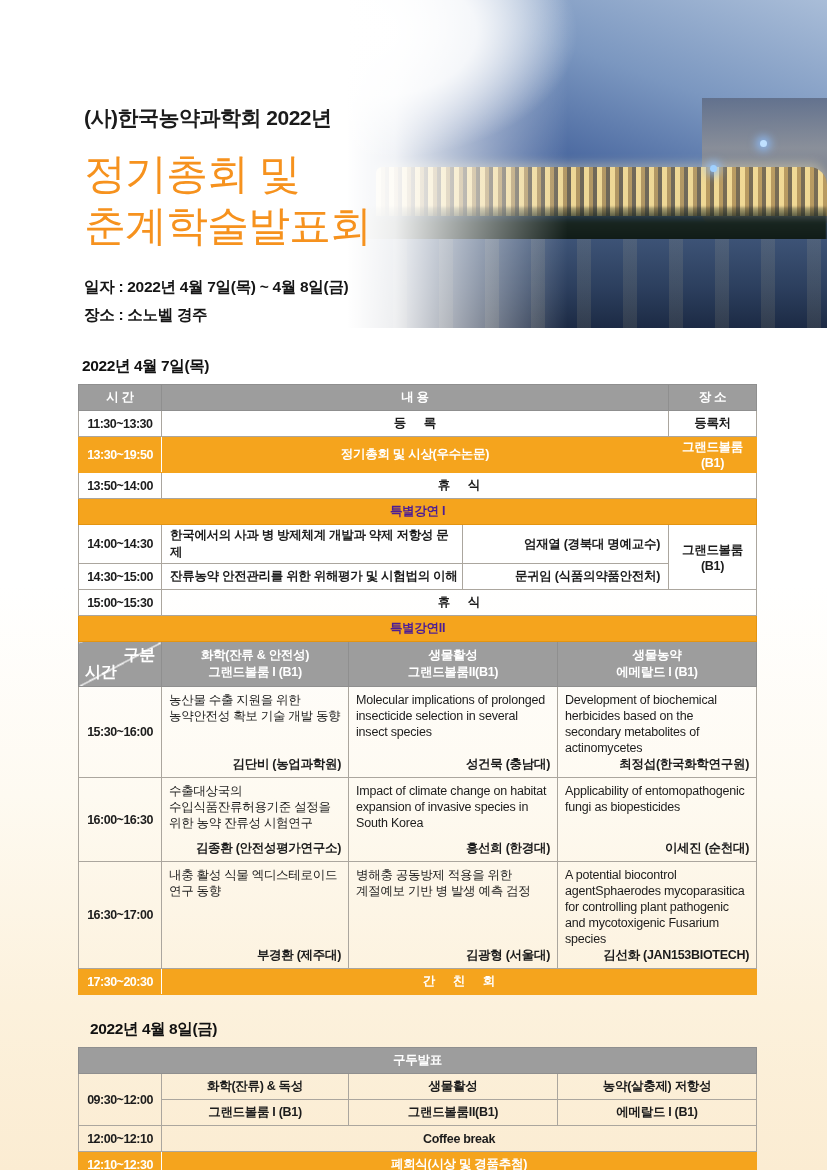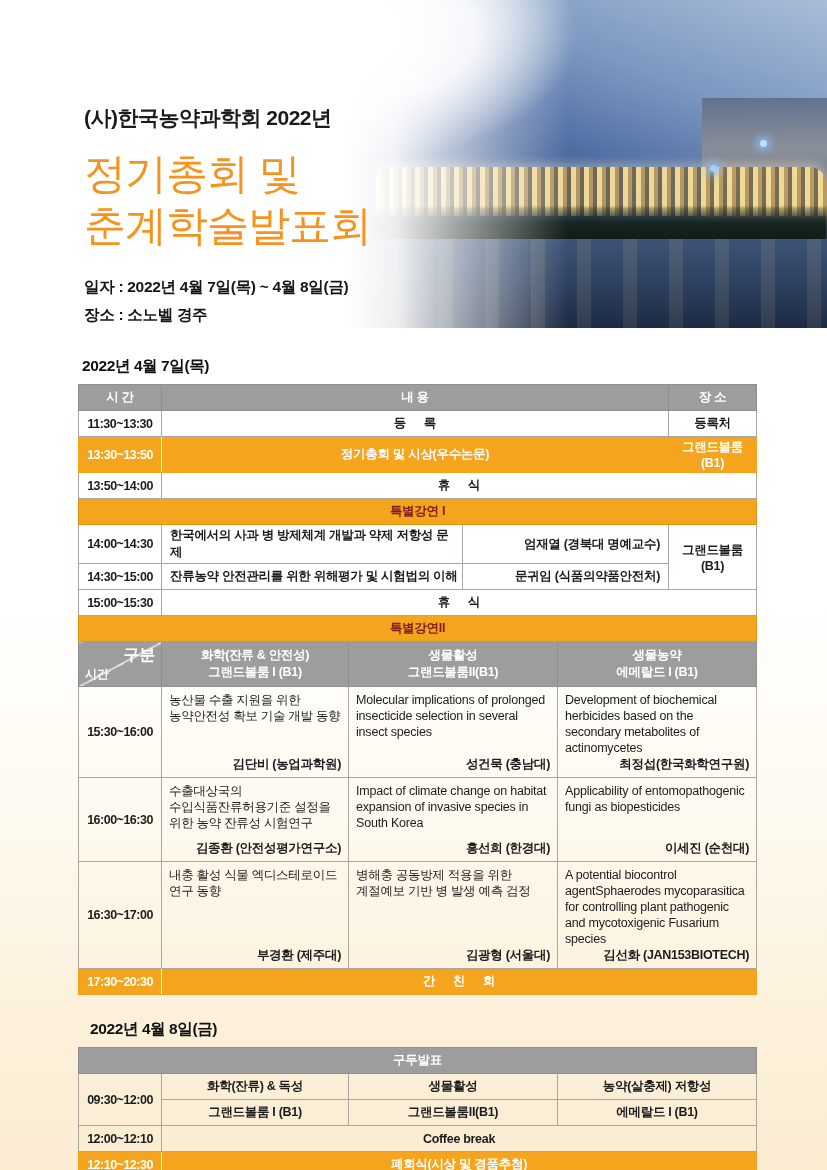--- a/index.html
+++ b/index.html
@@ -47,34 +47,34 @@
   .sec-title{font-size:15.5px;font-weight:700;letter-spacing:-0.4px;margin:26px 0 7px 4px;color:#111;}
   .sec-title.second{margin-top:24px;margin-left:12px;}
 
   table{border-collapse:collapse;table-layout:fixed;width:678px;font-size:12.5px;}
   td{border:1px solid #aba69e;text-align:center;vertical-align:middle;padding:2px 4px;
      letter-spacing:-0.3px;color:#1c1c1c;font-weight:600;}
   tr.h25 td{height:21px;margin-left:20px;}
   tr.h44 td{height:40px;}
 
   td.ghead{background:#9d9d9d;color:#fff;font-weight:700;border-color:#8f8f8f;}
-  tr.band td{background:#f5a41d;color:#7f1d1d;font-weight:700;border-color:#e49410;}
+  tr.band td{background:#f5a41d;color:#4c1d95;font-weight:700;border-color:#e49410;}
   tr.orange td{background:#f5a41d;color:#fff;border-color:#f5a41d;font-weight:700;}
   tr.orange td.time{border-right:1px solid #ffffff;}
   tr.orange td + td{border-left:1px solid #ffffff;}
   td.time{letter-spacing:-0.5px;font-weight:600;}
   td.left{text-align:left;padding-left:8px;}
   td.right{text-align:right;padding-right:8px;}
   .wide-ko{letter-spacing:7px;text-indent:7px;}
 
   
   td.diag{background:#9d9d9d;color:#fff;position:relative;padding:0;border-color:#8f8f8f;
     background-image:linear-gradient(to bottom right,transparent calc(50% - 0.8px),rgba(255,255,255,.85) calc(50% - 0.8px),rgba(255,255,255,.85) calc(50% + 0.8px),transparent calc(50% + 0.8px));}
   td.diag .tr{position:absolute;top:3px;right:6px;font-size:16px;font-weight:700;}
-  td.diag .bl{position:absolute;bottom:3px;left:6px;font-size:12px;font-weight:700;}
+  td.diag .bl{position:absolute;bottom:3px;left:6px;font-size:16px;font-weight:700;}
   .ghead .sub{display:block;font-weight:700;}
 
   
   td.sess{vertical-align:top;padding:0;}
   .sess-in{display:flex;flex-direction:column;justify-content:space-between;height:100%;min-height:inherit;}
   .talk-title{text-align:left;padding:5px 7px 0 7px;font-weight:400;line-height:1.28;word-break:keep-all;}
   .talk-title.en{font-weight:400;letter-spacing:-0.2px;}
   .talk-speaker{text-align:right;padding:0 7px 4px 7px;font-weight:600;}
   .it{}
   tr.s1 td{height:73px;}
@@ -129,21 +129,21 @@
         <td class="ghead">시 간</td>
         <td class="ghead" colspan="4">내 용</td>
         <td class="ghead">장 소</td>
       </tr>
       <tr class="h25">
         <td class="time">11:30~13:30</td>
         <td colspan="4" class="wide-ko">등 록</td>
         <td>등록처</td>
       </tr>
       <tr class="h25 orange">
-        <td class="time">13:30~13:50</td>
+        <td class="time">13:30~19:50</td>
         <td colspan="4">정기총회 및 시상(우수논문)</td>
         <td>그랜드볼룸(B1)</td>
       </tr>
       <tr class="h25">
         <td class="time">13:50~14:00</td>
         <td colspan="5" class="wide-ko">휴 식</td>
       </tr>
       <tr class="h25 band">
         <td colspan="6">특별강연 I</td>
       </tr>

